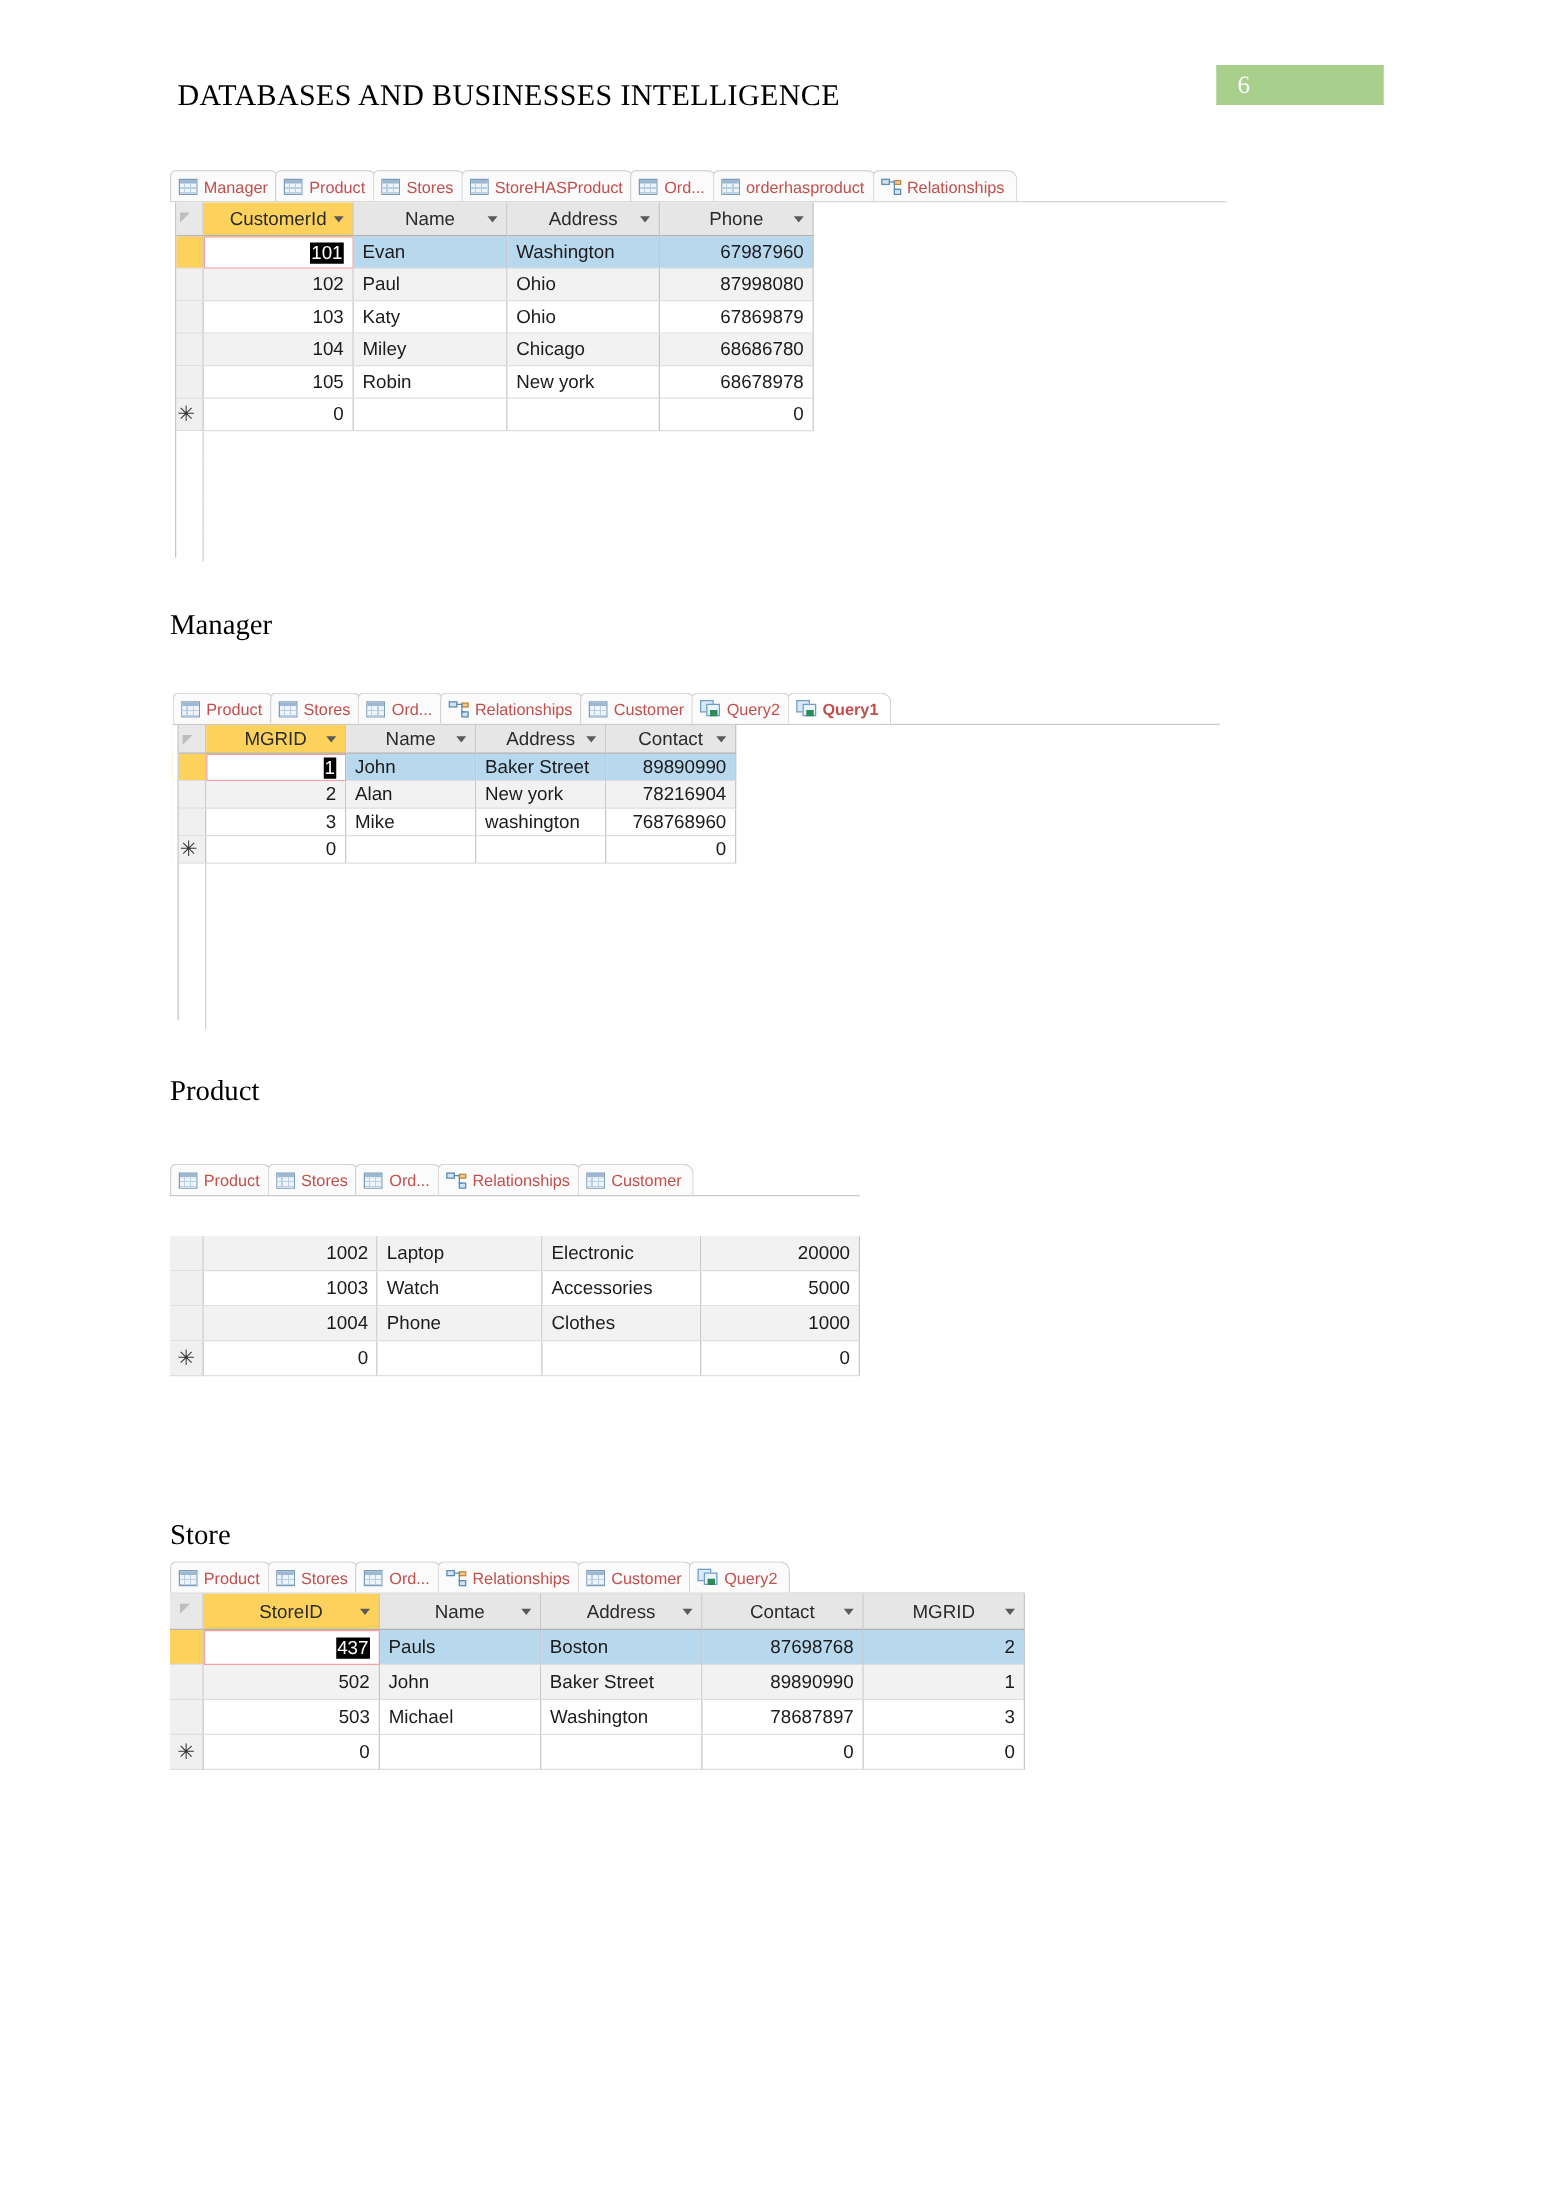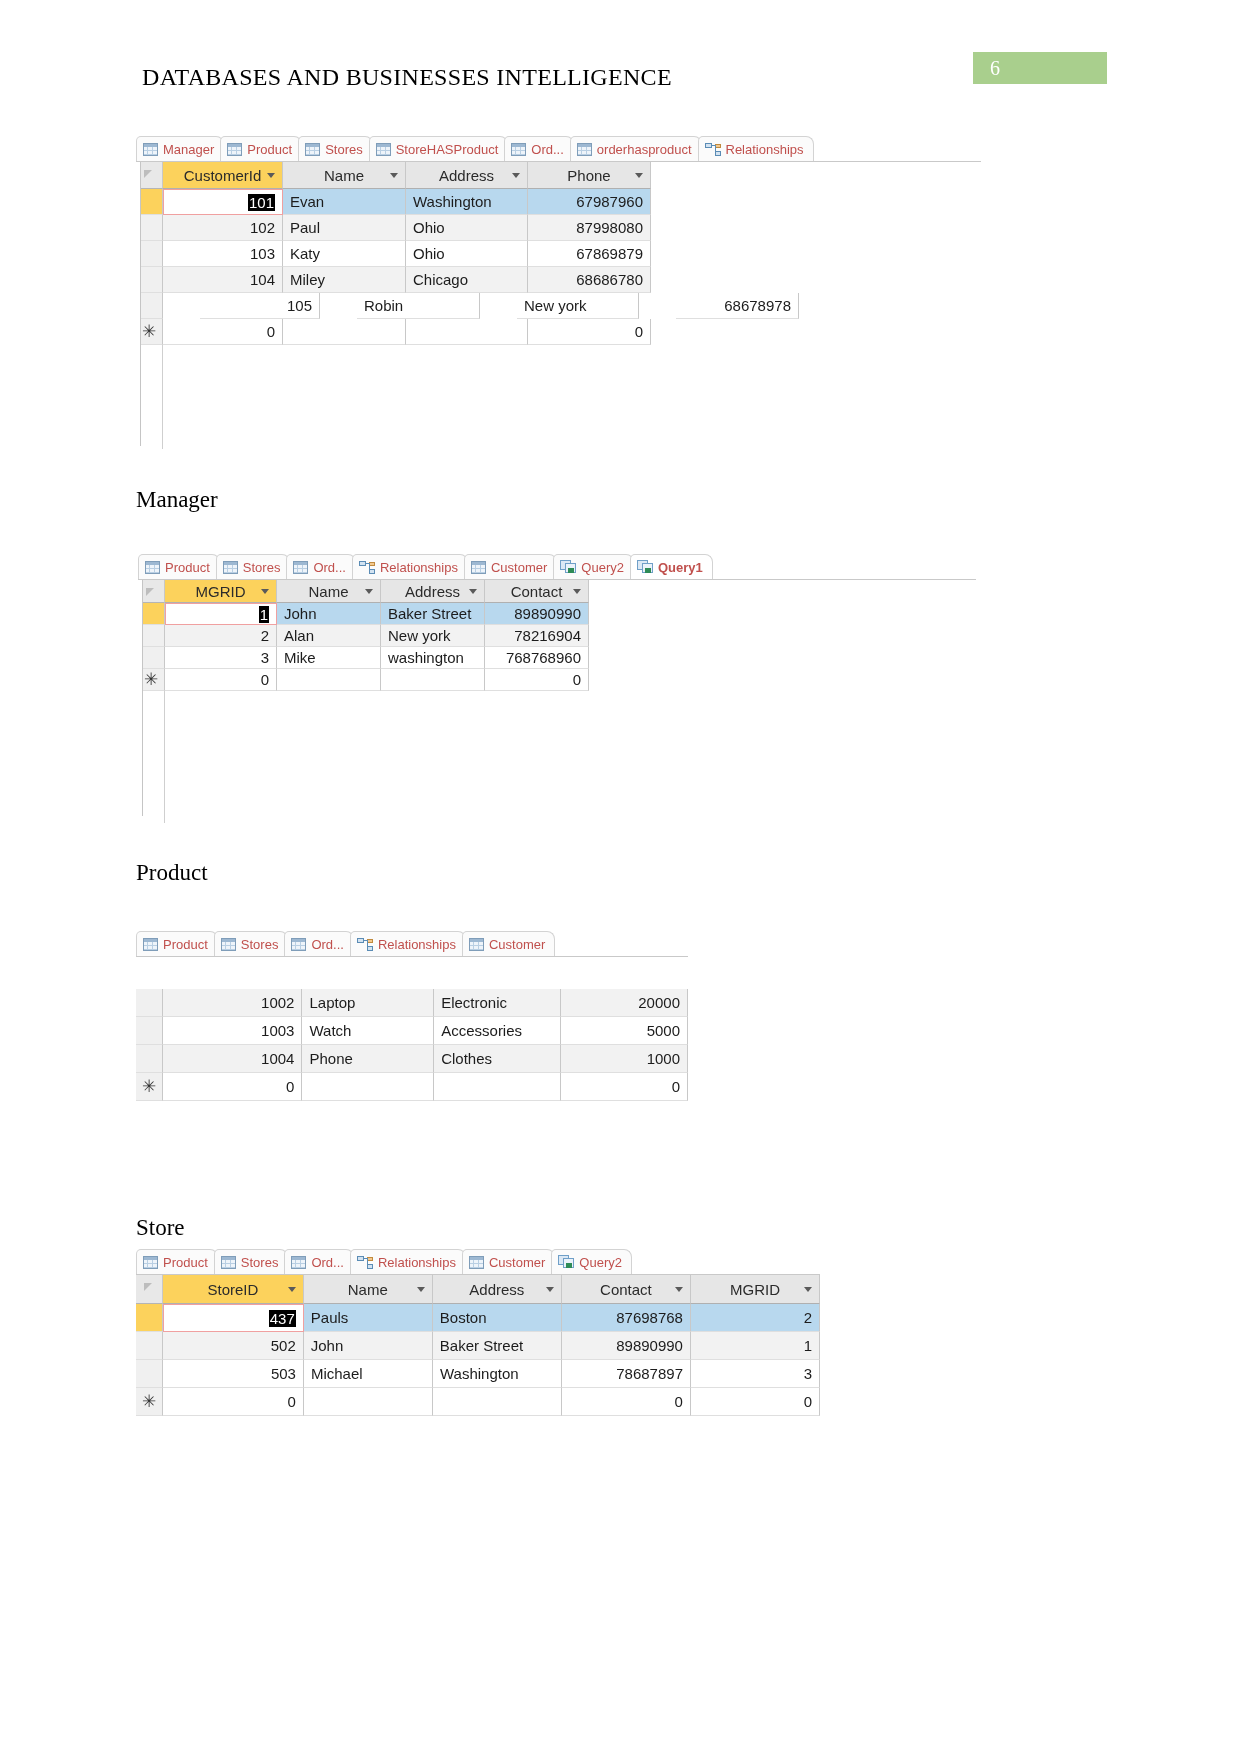--- a/index.html
+++ b/index.html
@@ -338,21 +338,21 @@
         <div class="cell row-alt" style="width: 123px;">
           <span>Miley</span>
         </div>
         <div class="cell row-alt" style="width: 122px;">
           <span>Chicago</span>
         </div>
         <div class="cell num row-alt" style="width: 123px;">
           <span>68686780</span>
         </div>
       </div>
-      <div class="srow" style="height: 26px; gap: 37px;">
+      <div class="srow" style="height: 26px;">
         <div class="sel-col"></div>
         <div class="cell num" style="width: 120px;">
           <span>105</span>
         </div>
         <div class="cell" style="width: 123px;">
           <span>Robin</span>
         </div>
         <div class="cell" style="width: 122px;">
           <span>New york</span>
         </div>

